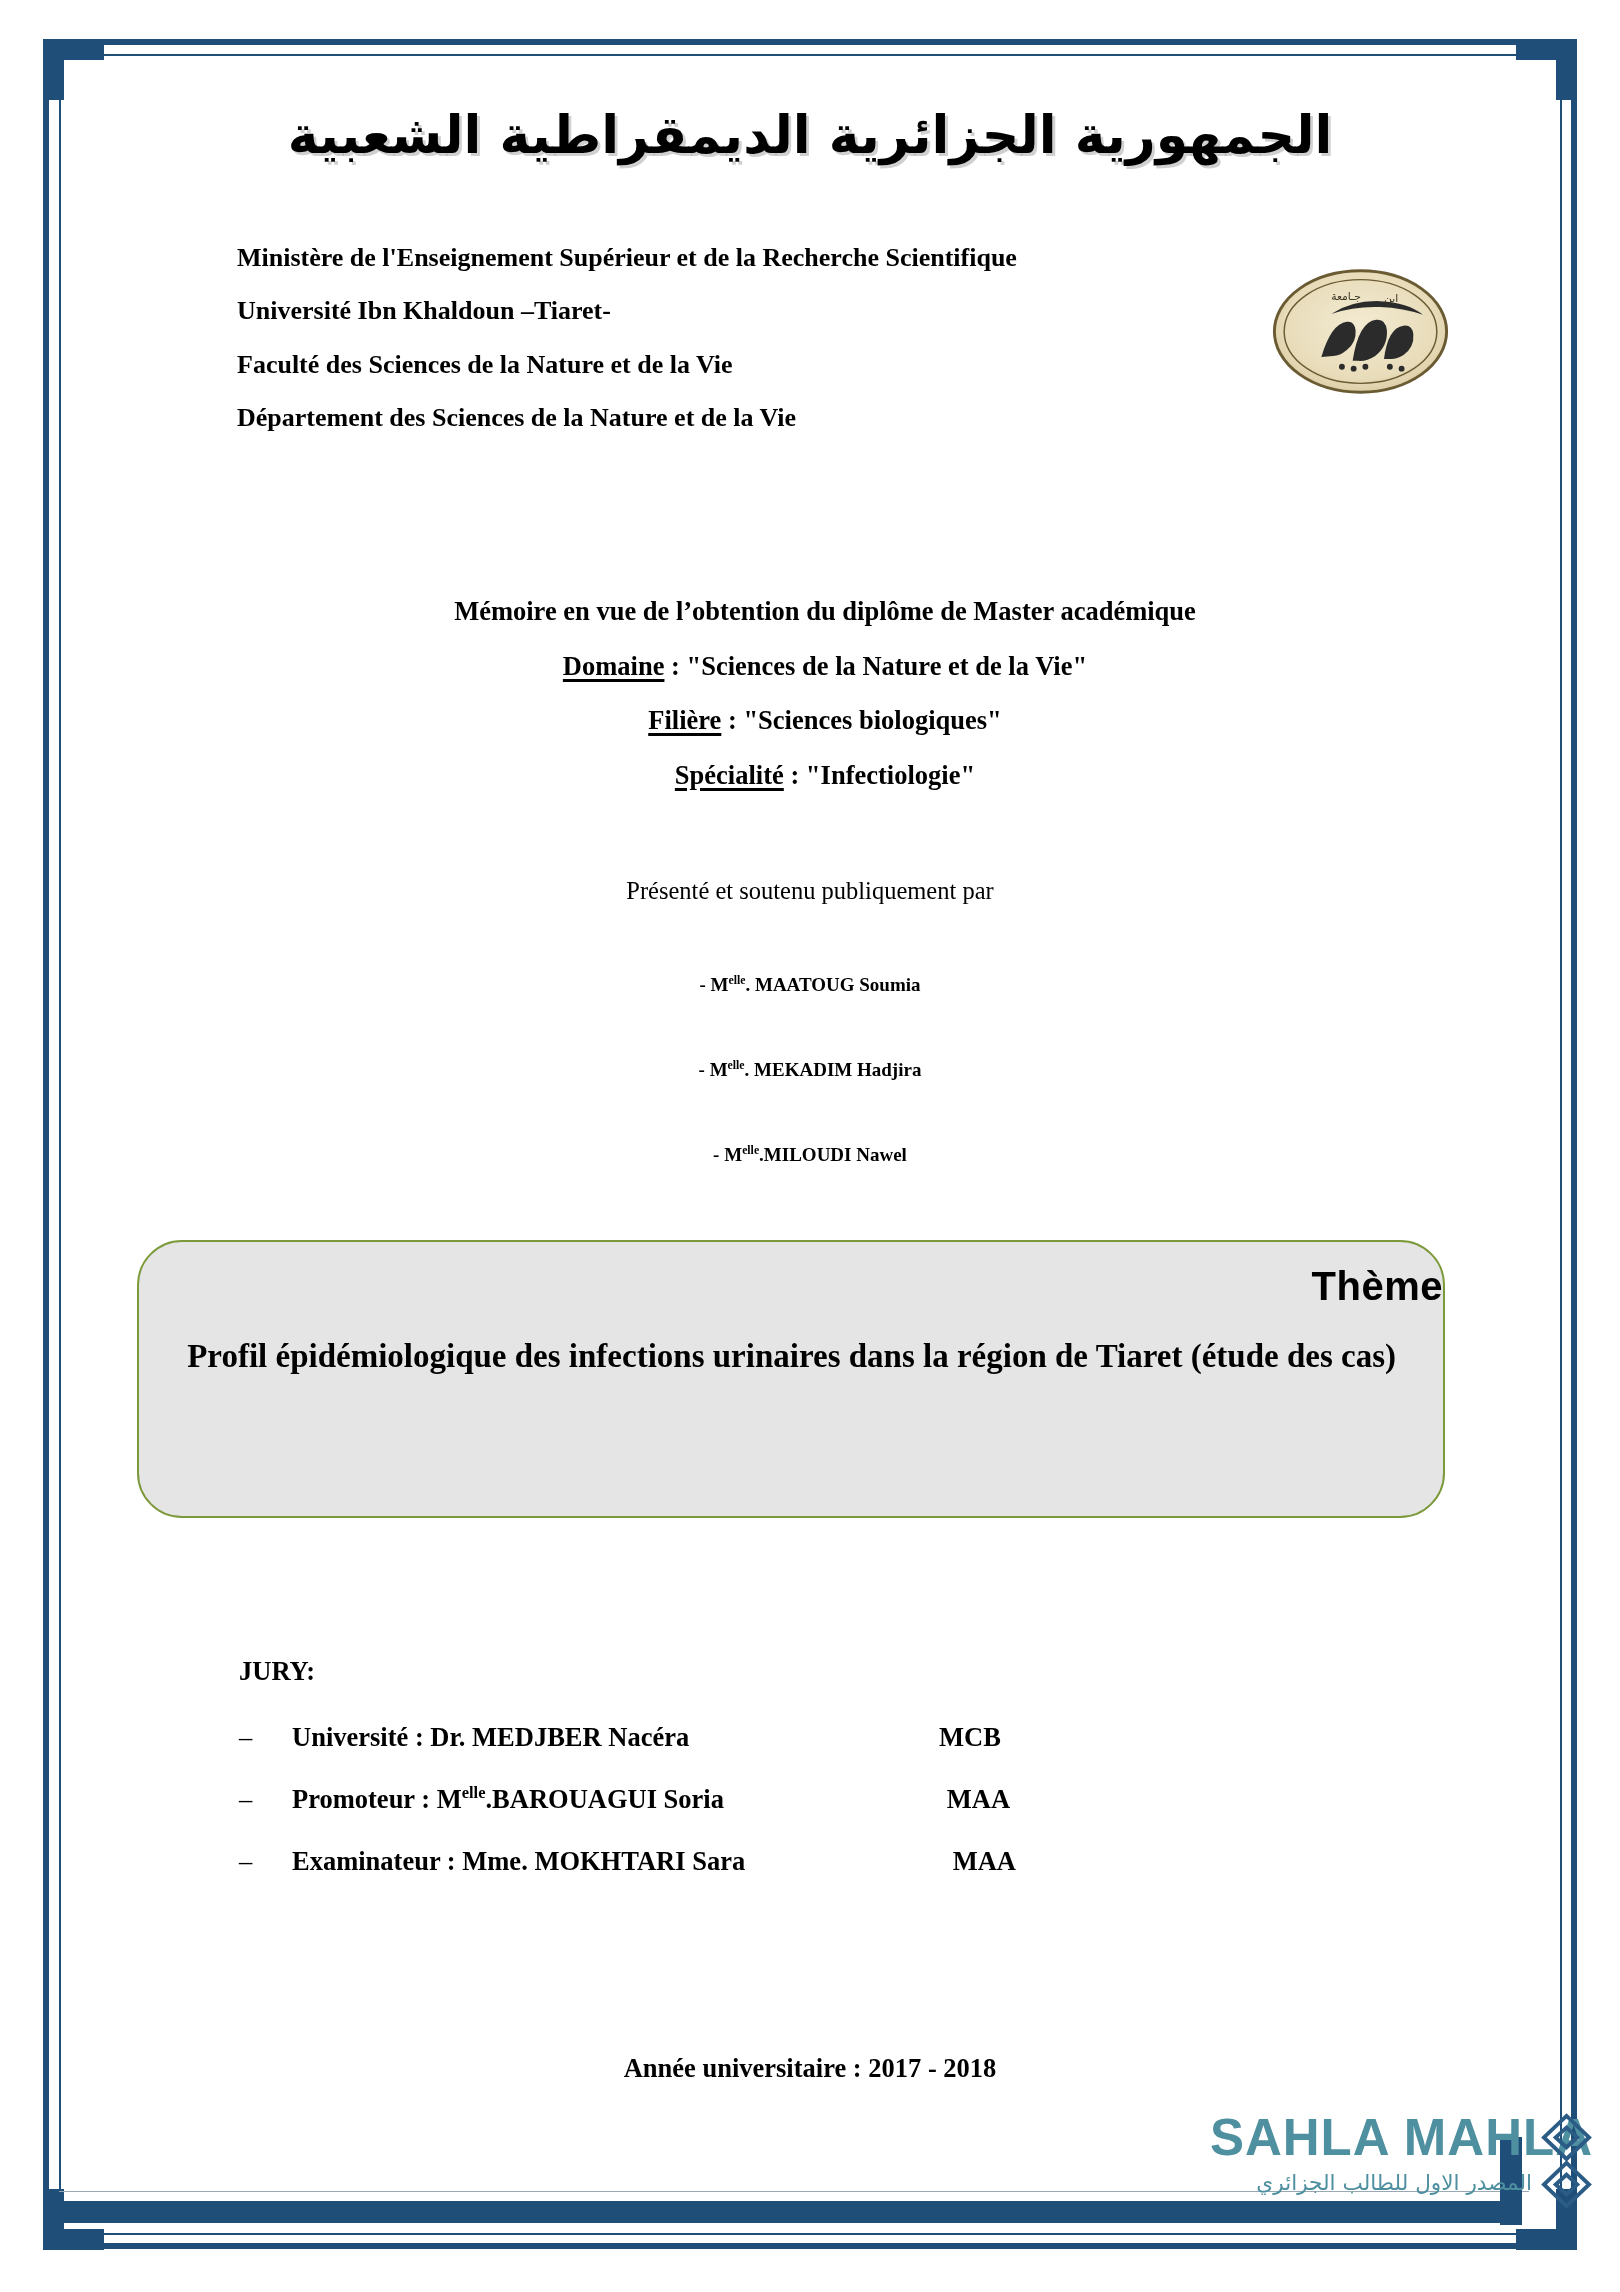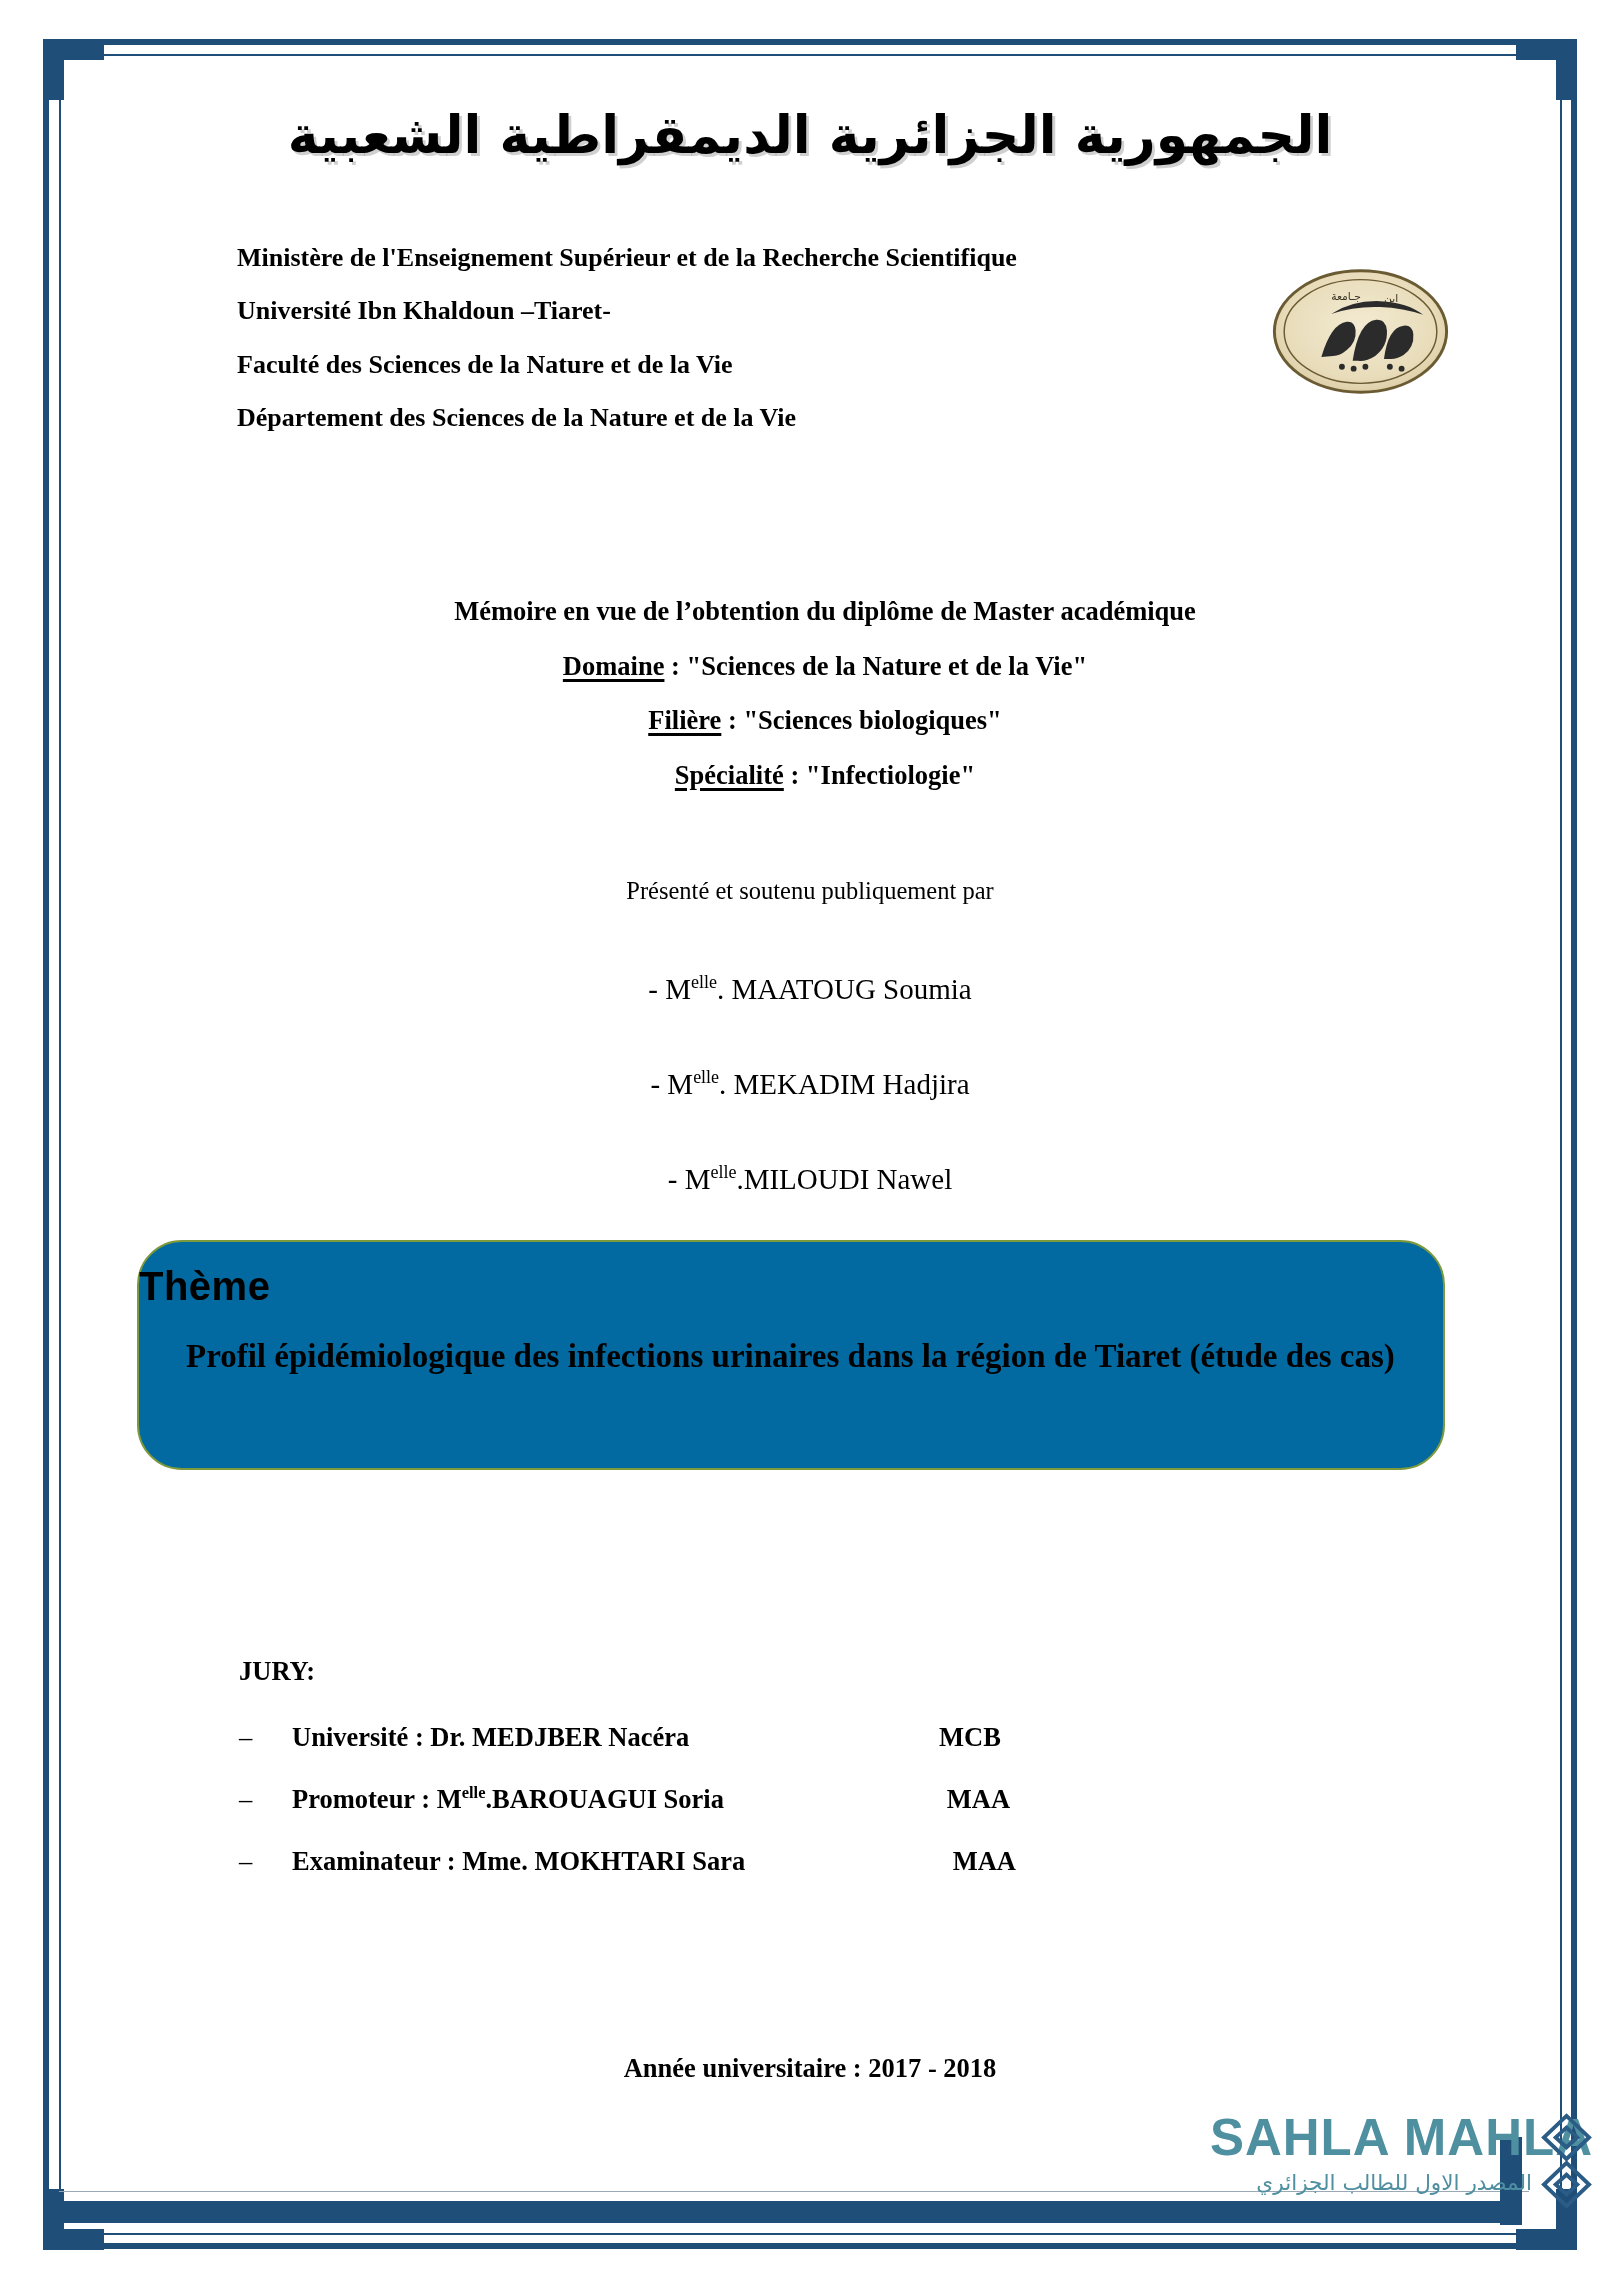--- a/index.html
+++ b/index.html
@@ -156,43 +156,43 @@
   }
 
   .students {
     position: absolute;
     left: 0;
     top: 975px;
     width: 1620px;
     text-align: center;
   }
   .students .student {
-    font-size: 29px;
-    font-weight: normal;
+    font-size: 19px;
+    font-weight: bold;
     margin-bottom: 66px;
     line-height: 1.0;
   }
   .students .student sup {
     font-size: 0.62em;
     vertical-align: super;
     line-height: 0;
   }
 
   
   .theme-box {
     position: absolute;
     left: 137px;
     top: 1240px;
     width: 1308px;
-    height: 230px;
+    height: 278px;
     box-sizing: border-box;
     border: 2.9px solid #7C9A3B;
     border-radius: 45px;
-    background: #0369a1;
-    text-align: left;
+    background: #e5e5e5;
+    text-align: right;
   }
   .theme-title {
     font-family: "Liberation Sans", "DejaVu Sans", sans-serif;
     font-size: 40px;
     font-weight: bold;
     margin-top: 21.6px;
     letter-spacing: 0.5px;
   }
   .theme-subject {
     font-size: 33px;

